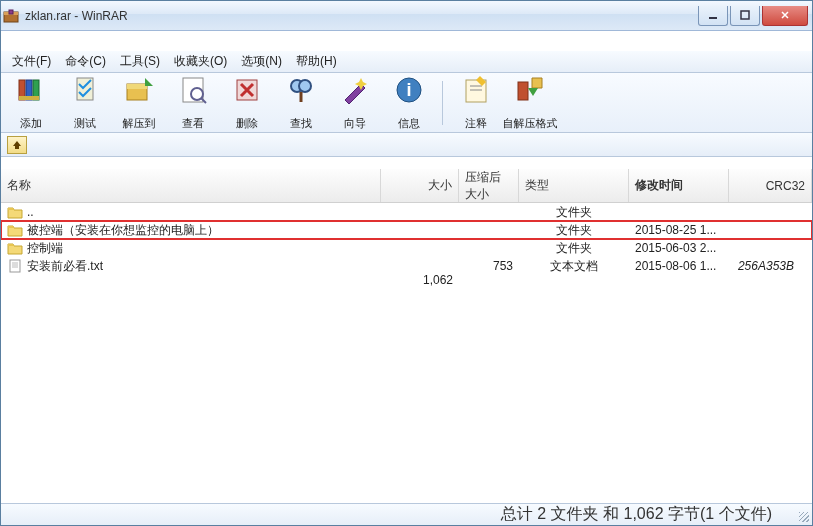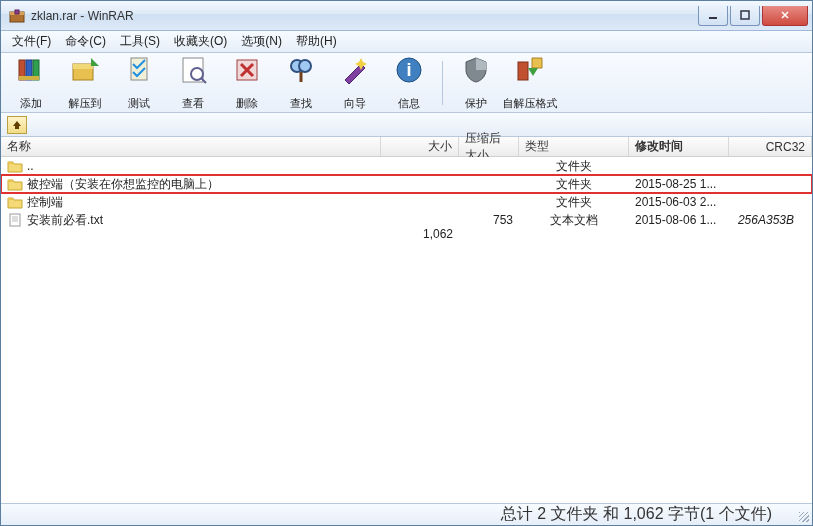--- a/index.html
+++ b/index.html
@@ -1,34 +1,34 @@
 <!DOCTYPE html>
 <html><head>
 <meta charset="utf-8">
 <style>
   * { box-sizing: border-box; margin: 0; padding: 0; }
   body { font-family: "Microsoft YaHei", "Segoe UI", Tahoma, sans-serif; font-size: 12px; background: #dde9f7; width: 813px; height: 526px; overflow: hidden; }
   .window { width: 813px; height: 526px; display: flex; flex-direction: column; border: 1px solid #5a7fa0; background: #fff; }
-  .titlebar { height: 30px; background: linear-gradient(to bottom, #f3f8ff 0%, #dde9f7 45%, #cfe0f3 46%, #dde9f7 100%); display: flex; align-items: center; padding: 0 0 0 8px; border-bottom: 1px solid #a0b8d8; }
+  .titlebar { height: 30px; background: linear-gradient(to bottom, #f3f8ff 0%, #dde9f7 45%, #cfe0f3 46%, #dde9f7 100%); display: flex; align-items: center; padding: 0 0 0 2px; border-bottom: 1px solid #a0b8d8; }
   .titlebar .app-icon { width: 16px; height: 16px; margin-right: 6px; }
   .titlebar .title { flex: 1; color: #333; font-size: 12px; }
   .win-btns { display: flex; height: 20px; margin-right: 4px; gap: 2px; }
   .win-btn { width: 30px; height: 20px; border: 1px solid #7a95b8; border-top: none; background: linear-gradient(to bottom, #eaf2fb, #d2e2f4); display:flex; align-items:center; justify-content:center; border-radius: 0 0 3px 3px; }
   .win-btn.close { width: 46px; background: linear-gradient(to bottom, #e78b84, #cf4b3f); border-color: #a33; }
   .win-btn svg { width: 10px; height: 10px; }
-  .menubar { height: 22px; background: linear-gradient(to bottom, #f7fbff, #e6eef8); border-bottom: 1px solid #b8c8dc; display: flex; align-items: center; padding: 0 4px; }
+  .menubar { height: 22px; background: linear-gradient(to bottom, #f7fbff, #e6eef8); border-bottom: 1px solid #b8c8dc; display: flex; align-items: center; padding: 0 4px; margin-top: 20px; }
   .menu-item { padding: 2px 7px; color: #222; cursor: default; }
   .toolbar { height: 60px; background: linear-gradient(to bottom, #f8fbff, #e8f0fa); border-bottom: 1px solid #b8c8dc; display: flex; align-items: center; padding: 2px 6px; gap: 6px; }
   .tool-btn { display: flex; flex-direction: column; align-items: center; justify-content: center; width: 48px; height: 54px; border: 1px solid transparent; cursor: default; }
   .tool-btn .ti { width: 32px; height: 32px; display: flex; align-items: center; justify-content: center; }
   .tool-btn .tl { font-size: 11px; color: #222; margin-top: 10px; white-space: nowrap; }
   .tool-sep { width: 1px; height: 44px; background: #b8c8dc; margin: 0 3px; }
   .navbar { height: 24px; background: linear-gradient(to bottom, #f7fbff, #e6eef8); border-bottom: 1px solid #b8c8dc; display: flex; align-items: center; padding: 2px 6px; }
   .nav-up { width: 20px; height: 18px; border: 1px solid #b8a040; background: linear-gradient(to bottom, #fff4c8, #f2dc87); display:flex; align-items:center; justify-content:center; }
-  .list-headers { height: 20px; background: linear-gradient(to bottom, #fdfdfd, #ececec); border-bottom: 1px solid #d0d0d0; display: flex; align-items: stretch; font-size: 12px; color: #333; }
+  .list-headers { height: 34px; background: linear-gradient(to bottom, #fdfdfd, #ececec); border-bottom: 1px solid #d0d0d0; display: flex; align-items: stretch; font-size: 12px; color: #333; margin-top: 12px; }
   .list-headers .col { border-right: 1px solid #d8d8d8; padding: 3px 6px; display:flex; align-items:center; }
   .col-name { width: 380px; }
   .col-size { width: 78px; justify-content:flex-end; }
   .col-packed { width: 60px; justify-content:flex-end; }
   .col-type { width: 110px; }
   .col-date { width: 100px; font-weight: bold; }
   .col-crc { flex: 1; justify-content:flex-end; padding-right: 18px; }
   .file-list { flex: 1; background: #fff; overflow: auto; position: relative; }
   .row { height: 18px; display: flex; align-items: center; font-size: 12px; color: #222; }
   .row .cell { padding: 0 6px; }
@@ -93,40 +93,40 @@
             <rect x="11" y="6" width="6" height="20" fill="#3060c0" stroke="#203880"></rect>
             <rect x="18" y="6" width="6" height="20" fill="#30a050" stroke="#186830"></rect>
             <rect x="4" y="22" width="20" height="4" fill="#d0b040"></rect>
           </svg>
         </span>
       <span class="tl">添加</span>
     </div>
     <div class="tool-btn">
       <span class="ti">
           <svg viewBox="0 0 32 32">
+            <rect x="8" y="4" width="16" height="22" fill="#f0f0d8" stroke="#888"></rect>
+            <path d="M10 10 L14 14 L22 6" stroke="#2090e0" stroke-width="2" fill="none"></path>
+            <path d="M10 18 L14 22 L22 14" stroke="#2090e0" stroke-width="2" fill="none"></path>
+          </svg>
+        </span>
+      <span class="tl">测试</span>
+    </div>
+    <div class="tool-btn">
+      <span class="ti">
+          <svg viewBox="0 0 32 32">
             <rect x="4" y="10" width="20" height="16" fill="#e8c050" stroke="#a88020"></rect>
             <rect x="4" y="10" width="20" height="5" fill="#f0d878"></rect>
             <path d="M22 4 L30 12 L22 12 Z" fill="#40a040"></path>
           </svg>
         </span>
       <span class="tl">解压到</span>
     </div>
     <div class="tool-btn">
       <span class="ti">
           <svg viewBox="0 0 32 32">
-            <rect x="8" y="4" width="16" height="22" fill="#f0f0d8" stroke="#888"></rect>
-            <path d="M10 10 L14 14 L22 6" stroke="#2090e0" stroke-width="2" fill="none"></path>
-            <path d="M10 18 L14 22 L22 14" stroke="#2090e0" stroke-width="2" fill="none"></path>
-          </svg>
-        </span>
-      <span class="tl">测试</span>
-    </div>
-    <div class="tool-btn">
-      <span class="ti">
-          <svg viewBox="0 0 32 32">
             <rect x="6" y="4" width="20" height="24" fill="#fff" stroke="#888"></rect>
             <circle cx="20" cy="20" r="6" fill="none" stroke="#606090" stroke-width="2"></circle>
             <line x1="24" y1="24" x2="29" y2="29" stroke="#606090" stroke-width="2"></line>
           </svg>
         </span>
       <span class="tl">查看</span>
     </div>
     <div class="tool-btn">
       <span class="ti">
           <svg viewBox="0 0 32 32">
@@ -161,25 +161,27 @@
             <circle cx="16" cy="16" r="12" fill="#4080c0" stroke="#205080"></circle>
             <text x="16" y="22" text-anchor="middle" font-size="18" fill="#fff" font-weight="bold">i</text>
           </svg>
         </span>
       <span class="tl">信息</span>
     </div>
     <div class="tool-sep"></div>
     <div class="tool-btn">
       <span class="ti">
           <svg viewBox="0 0 32 32">
-            <path d="M16 4 L26 8 L26 16 C26 22 21 27 16 28 C11 27 6 22 6 16 L6 8 Z" fill="#808890" stroke="#505860"></path>
-            <path d="M16 4 L26 8 L26 16 L16 16 Z" fill="#b0b8c0"></path>
-          </svg>
-        </span>
-      <span class="tl">保护</span>
+            <rect x="6" y="6" width="20" height="22" fill="#fff8e0" stroke="#b0a060"></rect>
+            <line x1="10" y1="12" x2="22" y2="12" stroke="#888"></line>
+            <line x1="10" y1="16" x2="22" y2="16" stroke="#888"></line>
+            <path d="M20 2 L26 8 L22 12 L16 6 Z" fill="#f0c030"></path>
+          </svg>
+        </span>
+      <span class="tl">注释</span>
     </div>
     <div class="tool-btn">
       <span class="ti">
           <svg viewBox="0 0 32 32">
             <rect x="4" y="8" width="10" height="18" fill="#c05030" stroke="#803018"></rect>
             <path d="M18 4 L28 4 L28 14 L18 14 Z" fill="#e8c050" stroke="#a88020"></path>
             <path d="M14 14 L24 14 L19 22 Z" fill="#40a040"></path>
           </svg>
         </span>
       <span class="tl">自解压格式</span>

